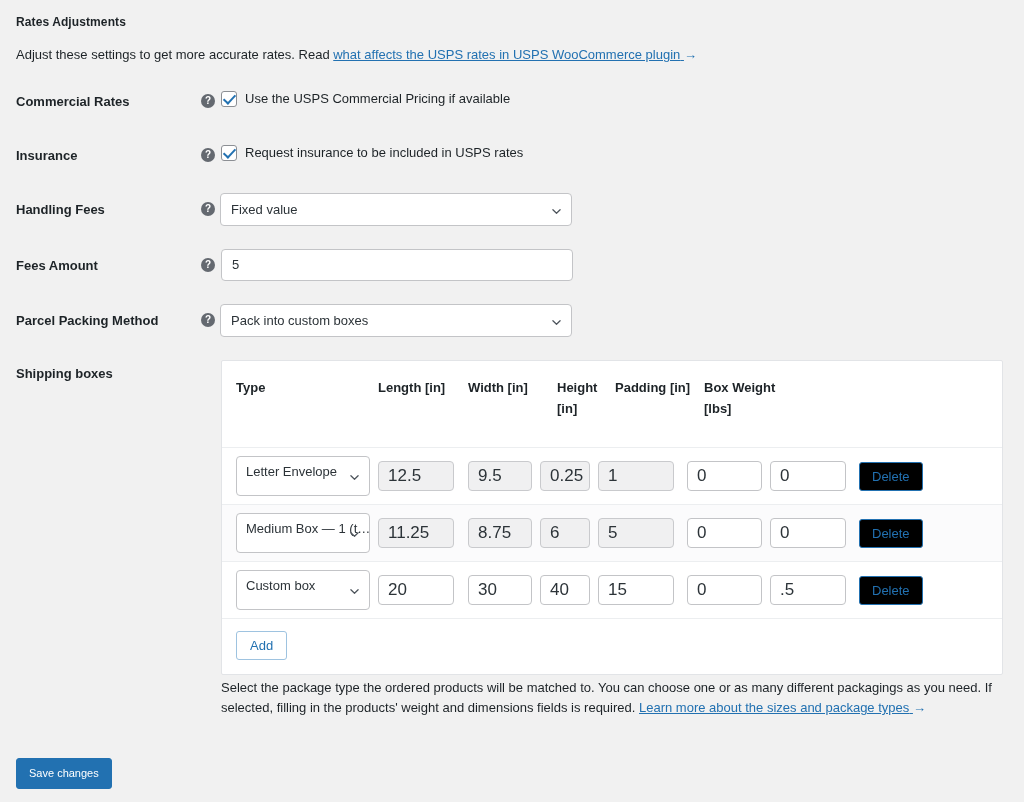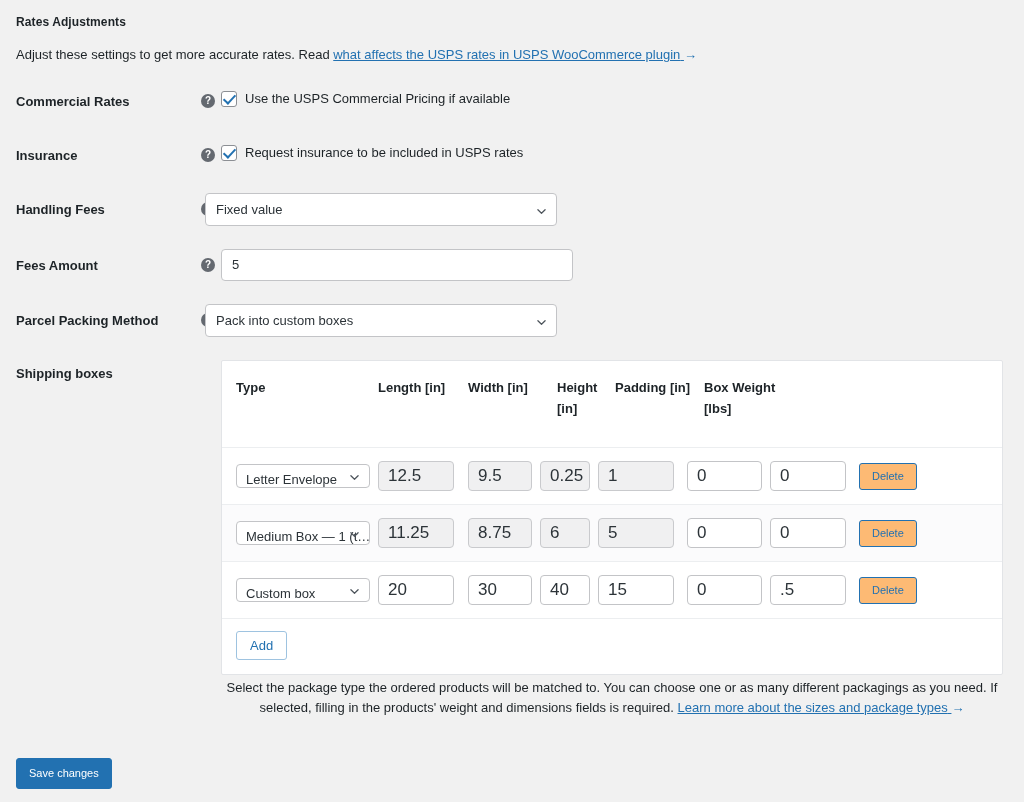--- a/index.html
+++ b/index.html
@@ -52,21 +52,21 @@
   }
   .cb.checked::after {
     content: ""; position: absolute; left: 4px; top: 0px;
     width: 5px; height: 10px; border: solid #2271b1;
     border-width: 0 2px 2px 0; transform: rotate(43deg);
   }
   .cb-label { font-size: 13px; color: #1d2327; line-height: 16px; }
 
   
   .select {
-    position: absolute; left: 205px; top: -8px;
+    position: absolute; left: 220px; top: -8px;
     width: 352px; height: 33px;
     background: #fff; border: 1px solid #c3c4c7; border-radius: 4px;
     font-size: 13px; color: #2c3338; line-height: 31px;
     padding: 0 30px 0 10px; cursor: pointer;
     white-space: nowrap; overflow: hidden;
   }
   .chev {
     position: absolute; right: 10px; top: 50%; margin-top: -3px;
     width: 9px; height: 9px; pointer-events: none;
   }
@@ -109,52 +109,52 @@
   .hd-type  { width: 156px; padding-left: 14px; }
   .hd-len   { width: 90px; }
   .hd-wid   { width: 89px; }
   .hd-hei   { width: 58px; }
   .hd-maxw  { width: 89px; }
   .hd-boxw  { width: 83px; }
   .hd-pad   { width: 89px; }
   .hd-act   { width: 100px; }
 
   .row-select {
-    position: relative; width: 136px; height: 24px;
+    position: relative; width: 136px; height: 40px;
     background: #fff; border: 1px solid #c3c4c7; border-radius: 4px;
     font-size: 13px; color: #2c3338; line-height: 30px;
     padding: 0 24px 0 9px; cursor: pointer;
     white-space: nowrap; overflow: hidden;
   }
   .cell-input {
     width: 76px; height: 30px;
     background: #fff; border: 1px solid #c3c4c7; border-radius: 4px;
     font-size: 17px; color: #2c3338; line-height: 28px;
     padding: 0 9px; cursor: text;
     white-space: nowrap; overflow: hidden;
   }
   .cell-input.disabled { background: #f0f0f1; color: #2c3338; border-color: #c9cacd; }
 
   .btn-delete {
-    background: #fdba74; border: 1px solid #2271b1; border-radius: 3px;
-    color: #2271b1; font-size: 11px; line-height: 1;
+    background: #000000; border: 1px solid #2271b1; border-radius: 3px;
+    color: #2271b1; font-size: 13px; line-height: 1;
     padding: 7px 12px; cursor: pointer;
     font-family: "Liberation Sans", sans-serif;
   }
   .boxes-foot { padding: 12px 11px 14px 14px; }
   .btn-add {
     background: #fff; border: 1px solid #9ec3e0; border-radius: 3px;
     color: #2271b1; font-size: 13px; line-height: 1;
     padding: 7px 13px; cursor: pointer;
     font-family: "Liberation Sans", sans-serif;
   }
 
   .help-text {
     position: absolute; left: 221px; top: 678px;
-    width: 782px; font-size: 13px; color: #1d2327; line-height: 20px; text-align: center;
+    width: 782px; font-size: 13px; color: #1d2327; line-height: 20px;
   }
 
   
   .btn-save {
     position: absolute; left: 16px; top: 758px;
     background: #2271b1; border: 1px solid #2271b1; border-radius: 3px;
     color: #fff; font-size: 11px; line-height: 1;
     padding: 9px 12px; cursor: pointer;
     font-family: "Liberation Sans", sans-serif;
   }

